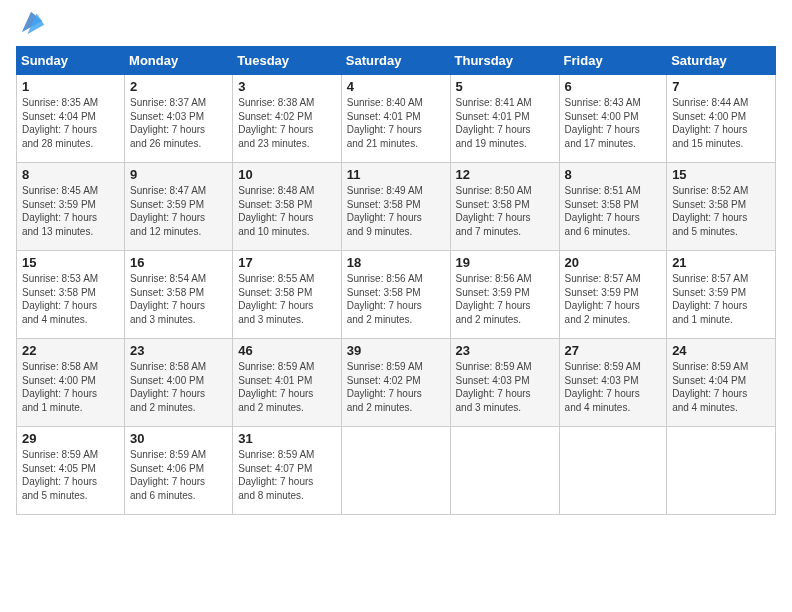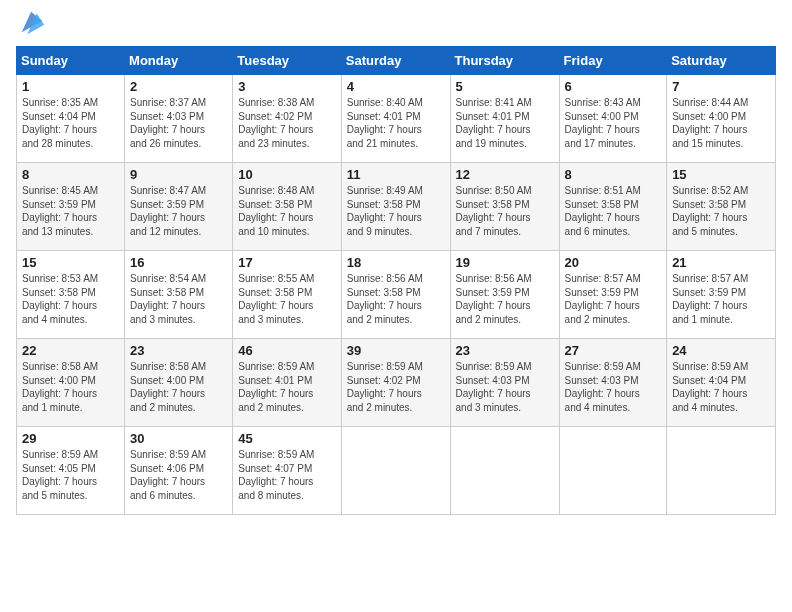--- a/index.html
+++ b/index.html
@@ -160,21 +160,21 @@
           <td><span class="day-num">23</span><span class="day-info">Sunrise: 8:58 AM<br>Sunset: 4:00 PM<br>Daylight: 7 hours<br>and 2 minutes.</span></td>
           <td><span class="day-num">46</span><span class="day-info">Sunrise: 8:59 AM<br>Sunset: 4:01 PM<br>Daylight: 7 hours<br>and 2 minutes.</span></td>
           <td><span class="day-num">39</span><span class="day-info">Sunrise: 8:59 AM<br>Sunset: 4:02 PM<br>Daylight: 7 hours<br>and 2 minutes.</span></td>
           <td><span class="day-num">23</span><span class="day-info">Sunrise: 8:59 AM<br>Sunset: 4:03 PM<br>Daylight: 7 hours<br>and 3 minutes.</span></td>
           <td><span class="day-num">27</span><span class="day-info">Sunrise: 8:59 AM<br>Sunset: 4:03 PM<br>Daylight: 7 hours<br>and 4 minutes.</span></td>
           <td><span class="day-num">24</span><span class="day-info">Sunrise: 8:59 AM<br>Sunset: 4:04 PM<br>Daylight: 7 hours<br>and 4 minutes.</span></td>
         </tr>
         <tr>
           <td><span class="day-num">29</span><span class="day-info">Sunrise: 8:59 AM<br>Sunset: 4:05 PM<br>Daylight: 7 hours<br>and 5 minutes.</span></td>
           <td><span class="day-num">30</span><span class="day-info">Sunrise: 8:59 AM<br>Sunset: 4:06 PM<br>Daylight: 7 hours<br>and 6 minutes.</span></td>
-          <td><span class="day-num">45</span><span class="day-info">Sunrise: 8:59 AM<br>Sunset: 4:07 PM<br>Daylight: 7 hours<br>and 8 minutes.</span></td>
+          <td><span class="day-num">31</span><span class="day-info">Sunrise: 8:59 AM<br>Sunset: 4:07 PM<br>Daylight: 7 hours<br>and 8 minutes.</span></td>
           <td class="empty-cell"></td>
           <td class="empty-cell"></td>
           <td class="empty-cell"></td>
           <td class="empty-cell"></td>
         </tr>
       </tbody>
   </table>
 </div>
 
 </body></html>

